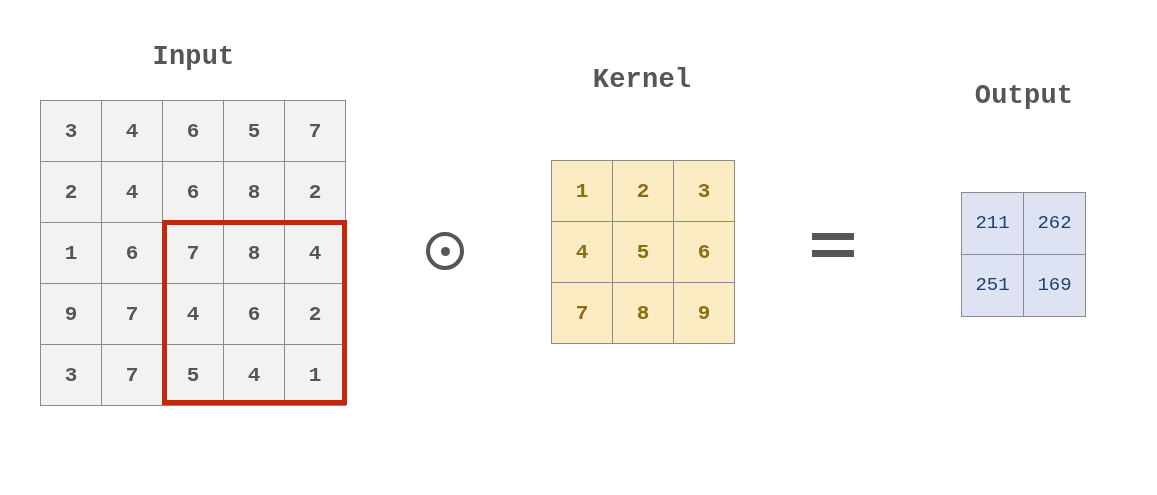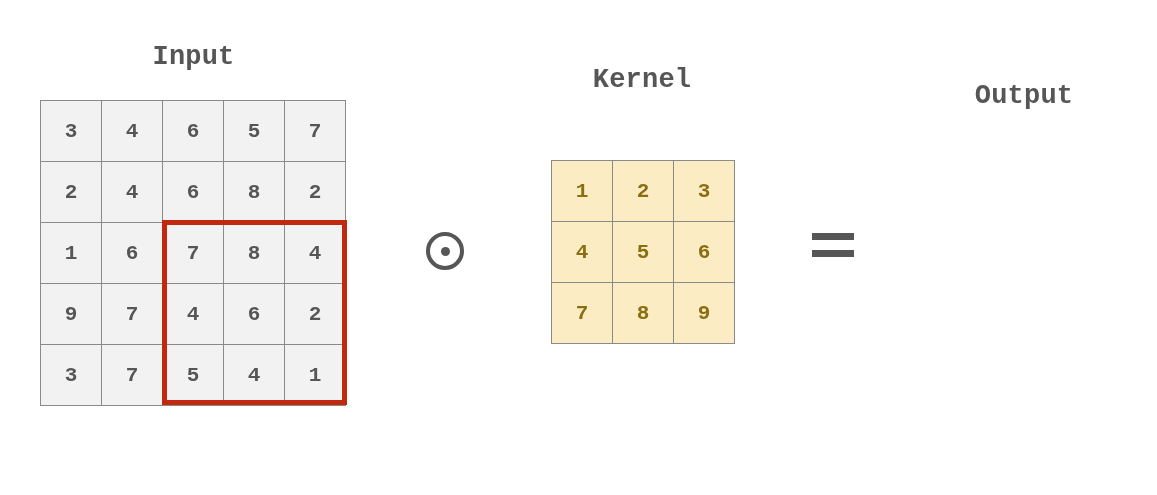--- a/index.html
+++ b/index.html
@@ -208,14 +208,20 @@
       <div class="cell">7</div>
       <div class="cell">8</div>
       <div class="cell">9</div>
     </div>
 
   <div class="operator" id="op-equals">
     <div class="bar"></div>
     <div class="bar"></div>
   </div>
 
+  <div class="grid" id="grid-output">
+      <div class="cell">211</div>
+      <div class="cell">262</div>
+      <div class="cell">251</div>
+      <div class="cell">169</div>
+    </div>
 
 </div>
 
 </body></html>

